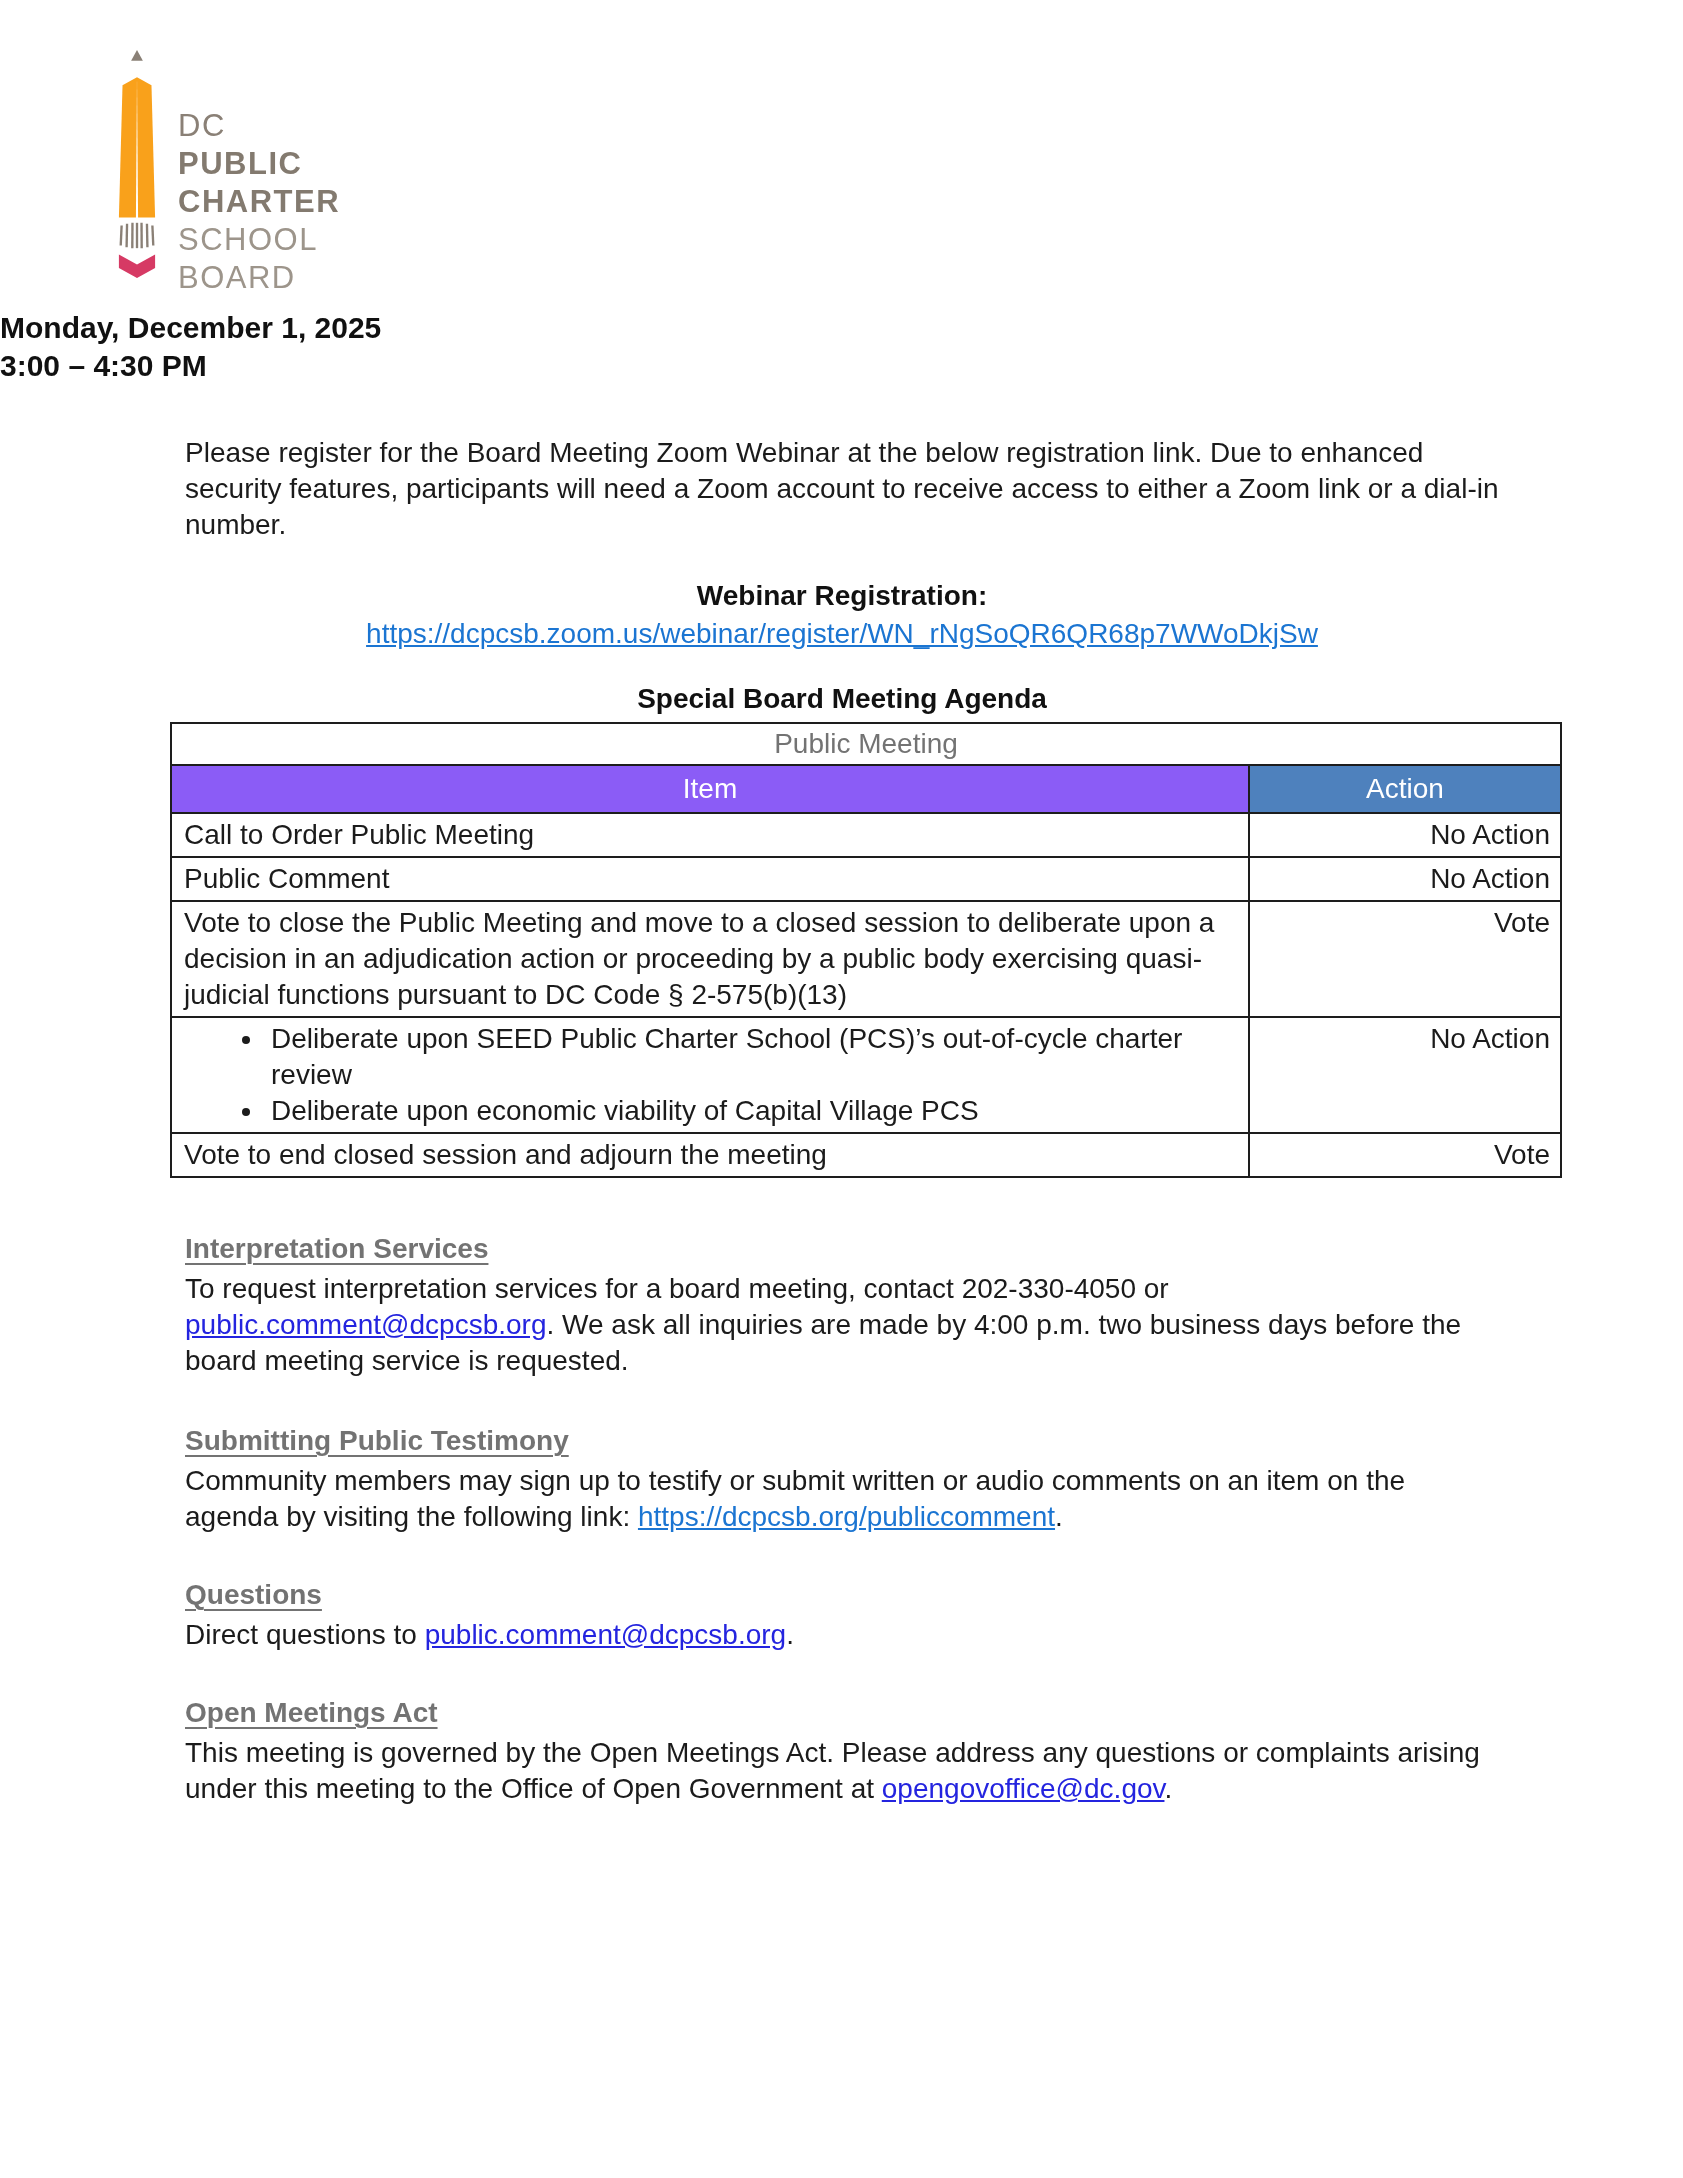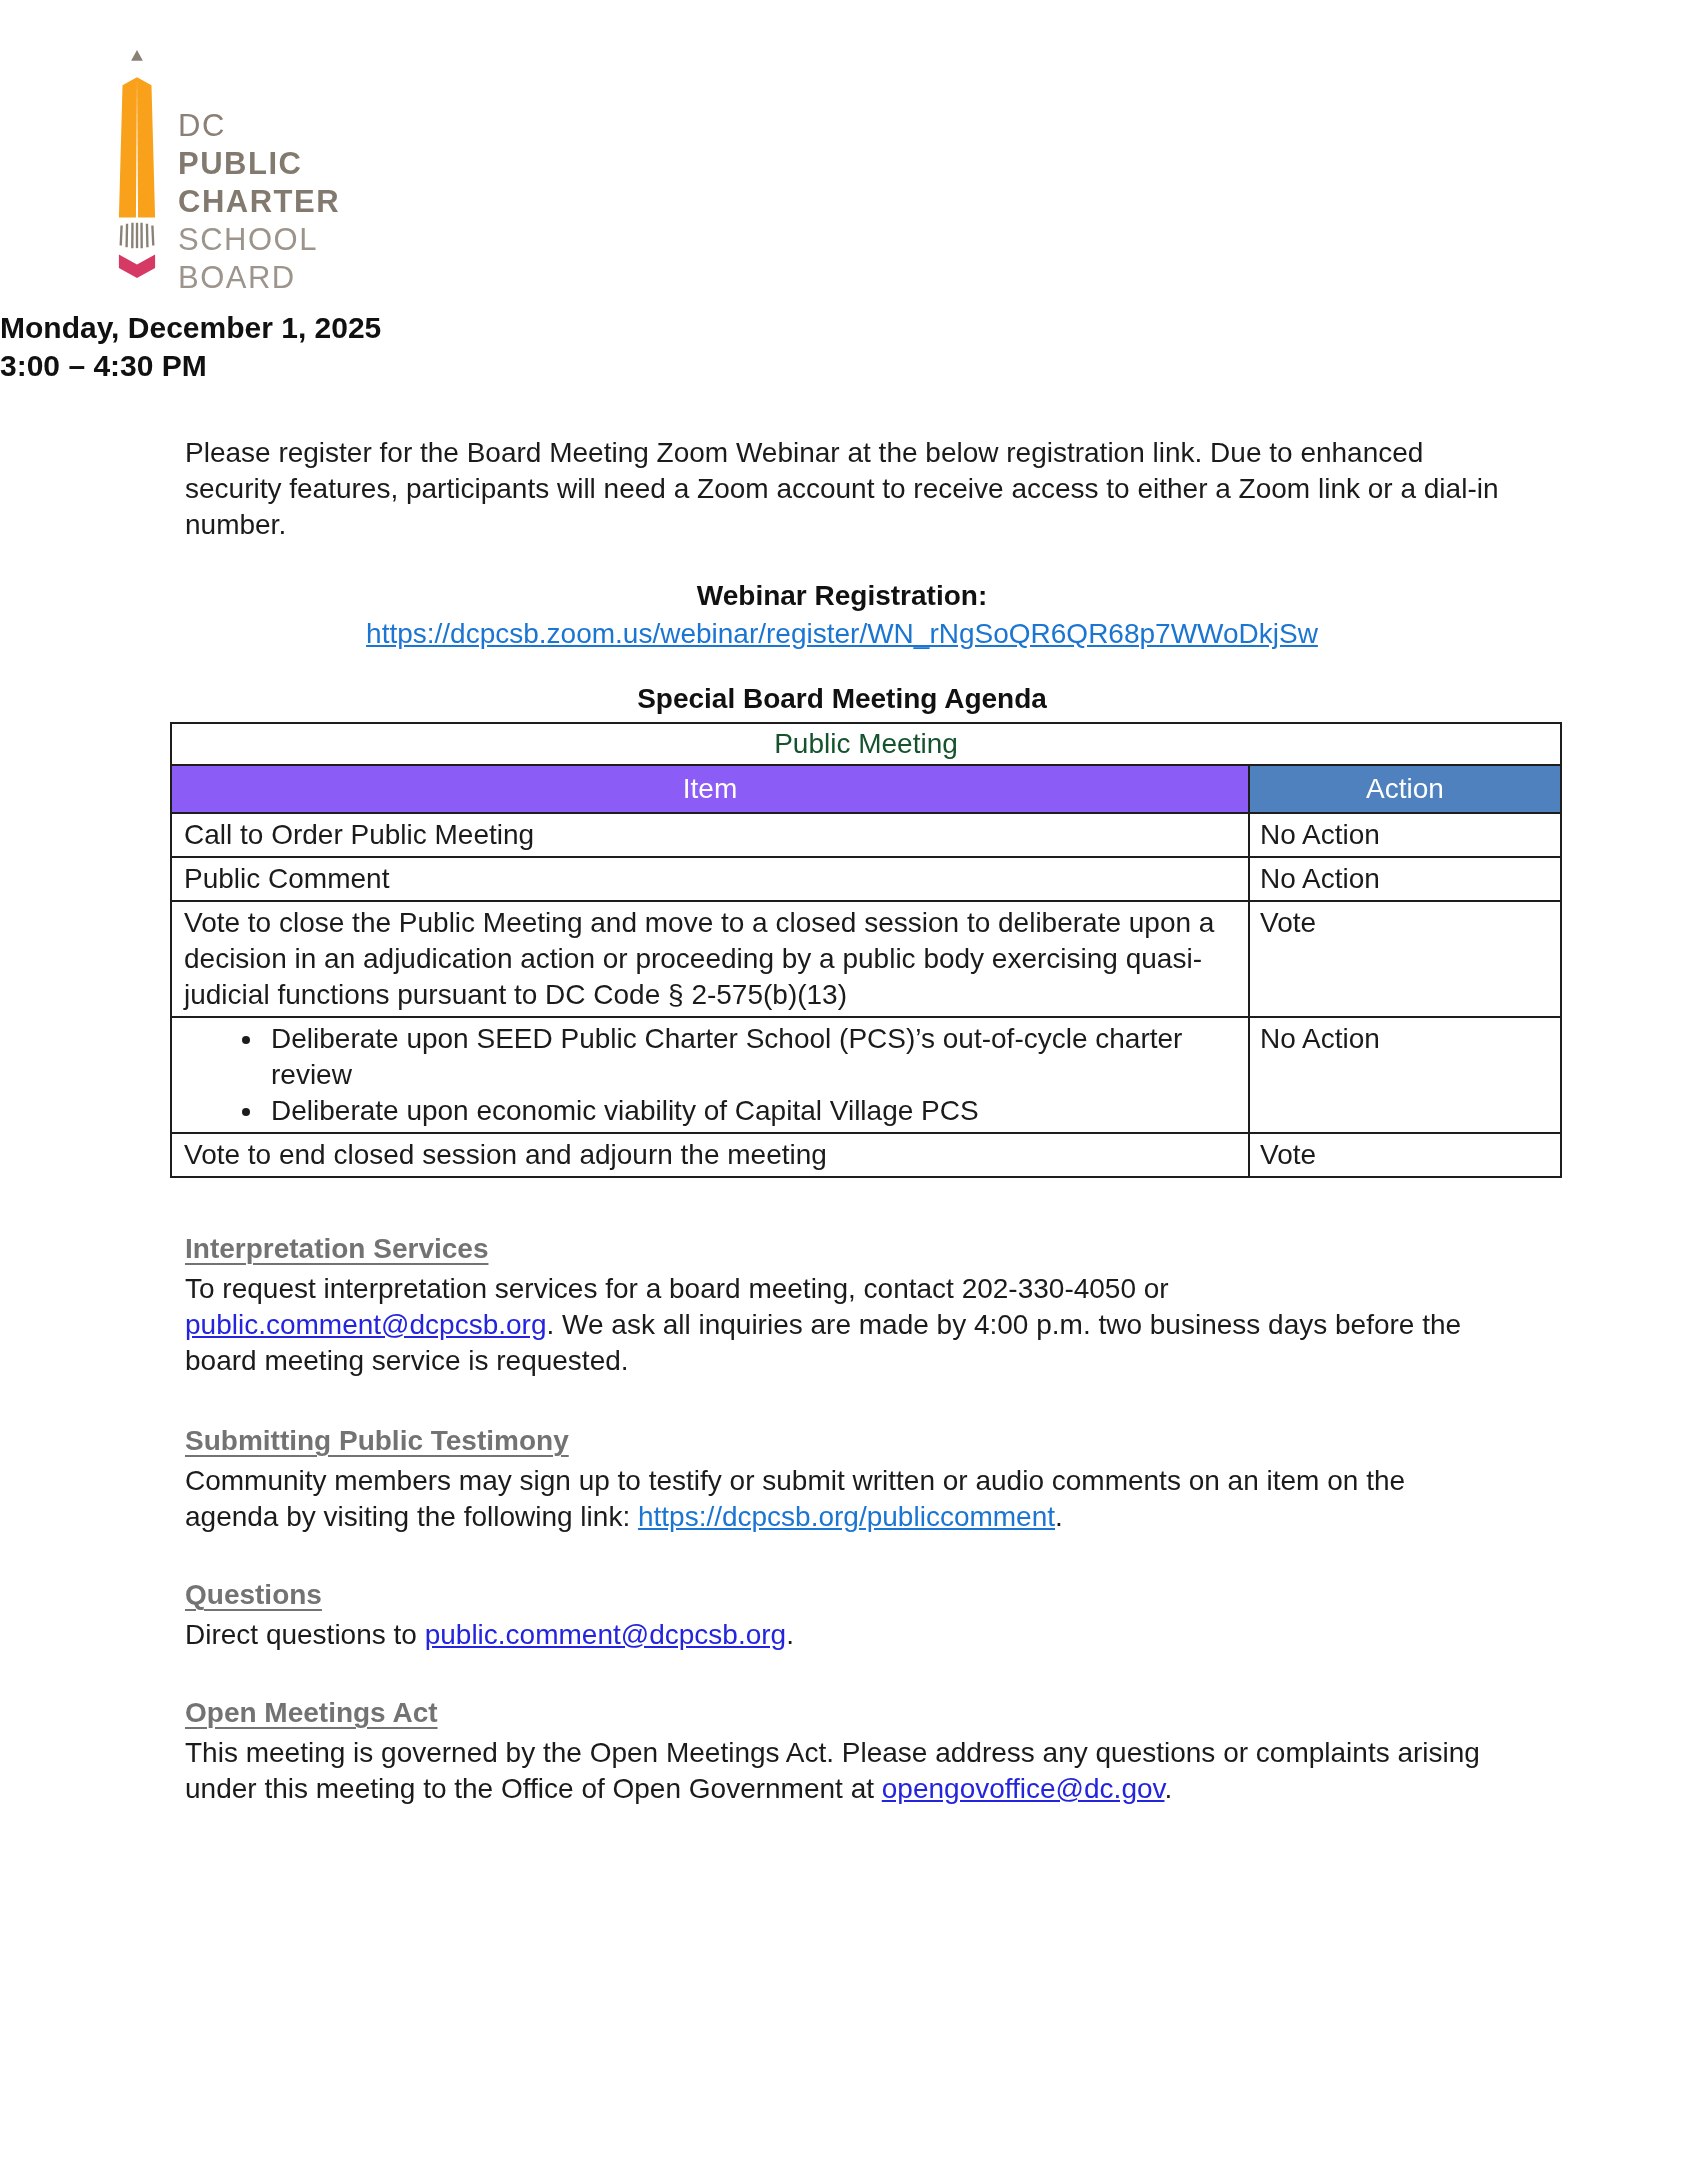--- a/index.html
+++ b/index.html
@@ -58,28 +58,28 @@
   table.agenda td, table.agenda th {
     border:2px solid #1d1d1d;
     vertical-align:top;
     line-height:36px;
     font-size:28px;
     font-weight:normal;
   }
   .col-item   { width:1078px; }
   .col-action { width:312px; }
   td.cell-title {
-    text-align:center; font-weight:bold; padding:2px 10px; color:#14532d;
+    text-align:center; font-weight:bold; padding:2px 10px; color:#737373;
   }
   th.cell-head {
     color:#ffffff; font-weight:bold; text-align:center; padding:5px 10px;
     background:#4e81bd; font-size:29px;
   }
   td.cell-item   { padding:3px 10px 3px 12px; }
-  td.cell-action { padding:3px 10px; text-align:left; }
+  td.cell-action { padding:3px 10px; text-align:right; }
   td.cell-item ul {
     margin:0; padding:0 0 0 81px;
     list-style:disc outside;
   }
   td.cell-item ul li { padding-left:6px; }
 
   
   .section-head {
     margin:0 0 0 185px; width:1317px;
     font-weight:bold; line-height:40px; color:#737373;

